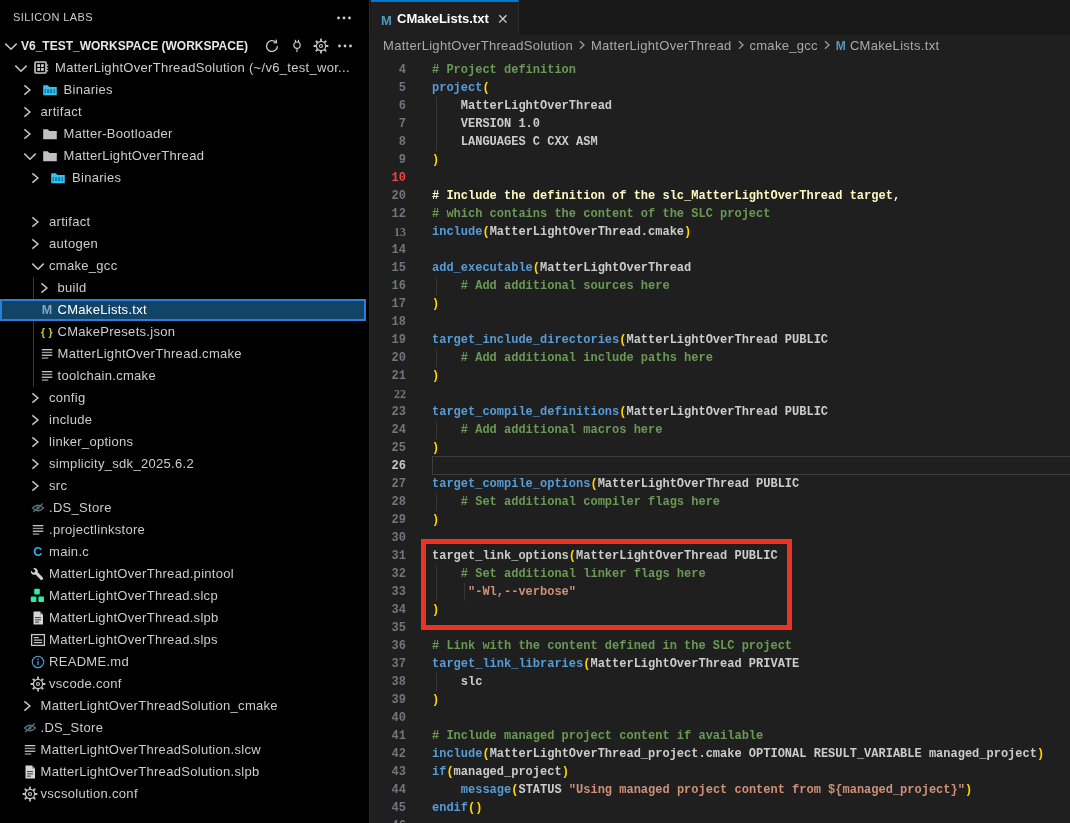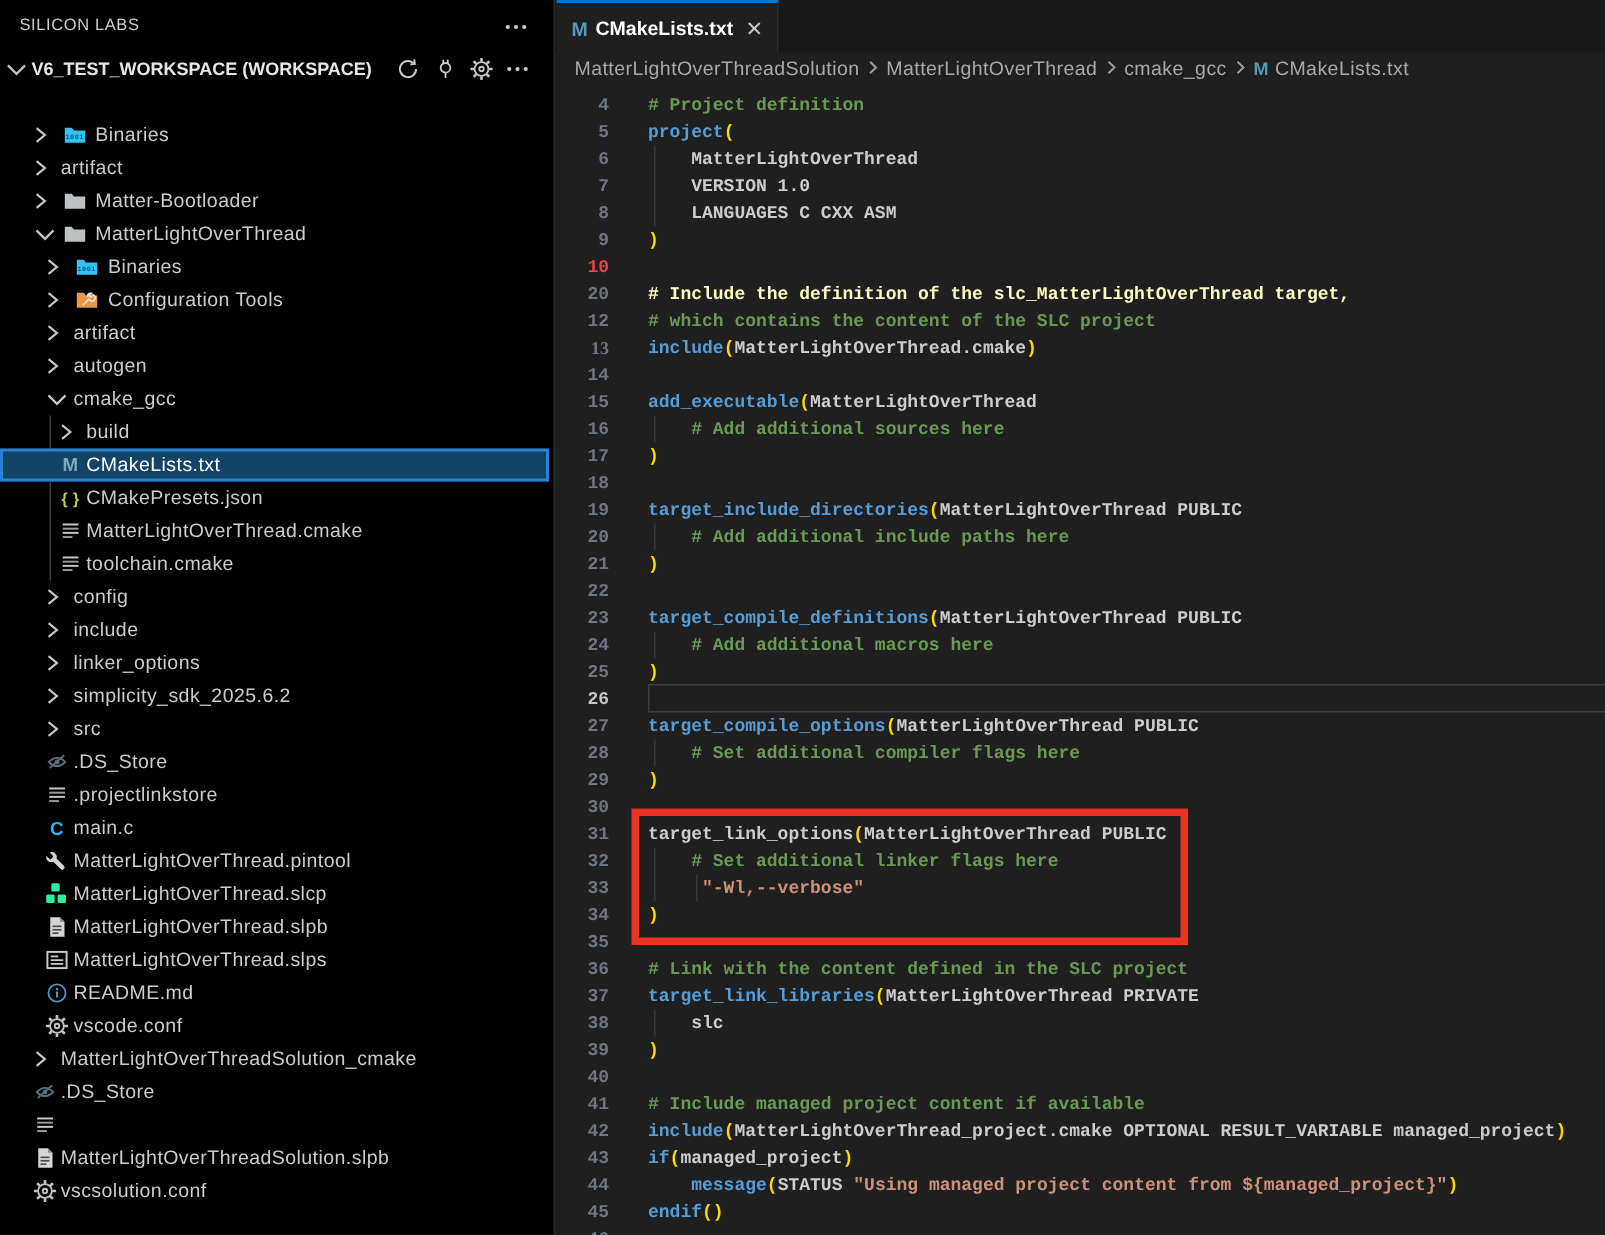--- a/index.html
+++ b/index.html
@@ -45,20 +45,36 @@
         </svg></span>
     <span style="position:absolute;left:337px;top:3px;"><svg width="16" height="16" viewBox="0 0 16 16" style="">
           <circle cx="2.5" cy="8" r="1.4" fill="#cccccc"></circle>
           <circle cx="8" cy="8" r="1.4" fill="#cccccc"></circle>
           <circle cx="13.5" cy="8" r="1.4" fill="#cccccc"></circle>
         </svg></span>
   </div>
   <div style="position:absolute;left:0;top:57px;width:370px;bottom:0;font-size:13px;color:#cccccc;">
   </div>
   <div style="position:absolute;left:33px;top:277px;width:1px;height:110px;background:#3b3b3b;"></div>
+  <div style="position:absolute;left:0;top:57px;width:370px;height:22px;font-size:13px;letter-spacing:0.3px;color:#cccccc;">
+      <span style="position:absolute;left:14px;top:4px;"><svg width="14" height="14" viewBox="0 0 14 14" style="">
+          <path d="M1.3 4.6 L7 10.2 L12.7 4.6" fill="none" stroke="#c5c5c5" stroke-width="1.5"></path>
+        </svg></span>
+      <span style="position:absolute;left:33px;top:3px;"><svg width="16" height="16" viewBox="0 0 16 16" style="">
+          <rect x="2" y="2" width="11" height="11" rx="1" fill="none" stroke="#c8c8c8" stroke-width="1.6"></rect>
+          <rect x="4.2" y="4.2" width="2.8" height="2.8" fill="#c8c8c8"></rect>
+          <rect x="8" y="4.2" width="2.8" height="2.8" fill="#c8c8c8"></rect>
+          <rect x="4.2" y="8" width="2.8" height="2.8" fill="#c8c8c8"></rect>
+          <rect x="8" y="8" width="2.8" height="2.8" fill="#c8c8c8"></rect>
+          <rect x="13.6" y="4.5" width="1.6" height="1.3" fill="#c8c8c8"></rect>
+          <rect x="13.6" y="7.3" width="1.6" height="1.3" fill="#c8c8c8"></rect>
+          <rect x="13.6" y="10.1" width="1.6" height="1.3" fill="#c8c8c8"></rect>
+        </svg></span>
+      <span style="position:absolute;left:55px;top:0;line-height:22px;white-space:pre;color:#cccccc;">MatterLightOverThreadSolution (~/v6_test_wor...</span>
+    </div>
     <div style="position:absolute;left:0;top:79px;width:370px;height:22px;font-size:13px;letter-spacing:0.3px;color:#cccccc;">
       <span style="position:absolute;left:22.5px;top:4px;"><svg width="14" height="14" viewBox="0 0 14 14" style="">
           <path d="M1.4 2.4 L6.9 7 L1.4 11.6" fill="none" stroke="#c5c5c5" stroke-width="1.5"></path>
         </svg></span>
       <span style="position:absolute;left:41.5px;top:3px;"><svg width="16" height="16" viewBox="0 0 16 16" style="">
           <path d="M1.2 3.2 h4.6 l1.5 1.8 h7.5 v8.2 h-13.6 z" fill="#33c3f0"></path>
           <text x="7.8" y="10.8" font-family="Liberation Mono, monospace" font-size="4.6" font-weight="bold" fill="#085a82" text-anchor="middle">1001</text>
         </svg></span>
       <span style="position:absolute;left:63.5px;top:0;line-height:22px;white-space:pre;color:#cccccc;">Binaries</span>
     </div>
@@ -88,30 +104,20 @@
     </div>
     <div style="position:absolute;left:0;top:167px;width:370px;height:22px;font-size:13px;letter-spacing:0.3px;color:#cccccc;">
       <span style="position:absolute;left:31px;top:4px;"><svg width="14" height="14" viewBox="0 0 14 14" style="">
           <path d="M1.4 2.4 L6.9 7 L1.4 11.6" fill="none" stroke="#c5c5c5" stroke-width="1.5"></path>
         </svg></span>
       <span style="position:absolute;left:50px;top:3px;"><svg width="16" height="16" viewBox="0 0 16 16" style="">
           <path d="M1.2 3.2 h4.6 l1.5 1.8 h7.5 v8.2 h-13.6 z" fill="#33c3f0"></path>
           <text x="7.8" y="10.8" font-family="Liberation Mono, monospace" font-size="4.6" font-weight="bold" fill="#085a82" text-anchor="middle">1001</text>
         </svg></span>
       <span style="position:absolute;left:72px;top:0;line-height:22px;white-space:pre;color:#cccccc;">Binaries</span>
-    </div>
-    <div style="position:absolute;left:0;top:189px;width:370px;height:22px;font-size:13px;letter-spacing:0.3px;color:#cccccc;">
-      <span style="position:absolute;left:31px;top:4px;"><svg width="14" height="14" viewBox="0 0 14 14" style="">
-          <path d="M1.4 2.4 L6.9 7 L1.4 11.6" fill="none" stroke="#c5c5c5" stroke-width="1.5"></path>
-        </svg></span>
-      <span style="position:absolute;left:50px;top:3px;"><svg width="16" height="16" viewBox="0 0 16 16" style="">
-          <path d="M1.2 3.2 h4.6 l1.5 1.8 h7.5 v8.2 h-13.6 z" fill="#e9974d"></path>
-          <path d="M5.2 11.4 l4.2-4.2 m0 0 a2.1 2.1 0 1 0 2.6-2.6 l-1.4 1.4 -1-1 1.4-1.4 a2.1 2.1 0 0 0-2.6 2.6" fill="none" stroke="#fbe3c9" stroke-width="1.1"></path>
-        </svg></span>
-      <span style="position:absolute;left:72px;top:0;line-height:22px;white-space:pre;color:#cccccc;">Configuration Tools</span>
     </div>
     <div style="position:absolute;left:0;top:211px;width:370px;height:22px;font-size:13px;letter-spacing:0.3px;color:#cccccc;">
       <span style="position:absolute;left:31px;top:4px;"><svg width="14" height="14" viewBox="0 0 14 14" style="">
           <path d="M1.4 2.4 L6.9 7 L1.4 11.6" fill="none" stroke="#c5c5c5" stroke-width="1.5"></path>
         </svg></span>
       <span style="position:absolute;left:49px;top:0;line-height:22px;white-space:pre;color:#cccccc;">artifact</span>
     </div>
     <div style="position:absolute;left:0;top:233px;width:370px;height:22px;font-size:13px;letter-spacing:0.3px;color:#cccccc;">
       <span style="position:absolute;left:31px;top:4px;"><svg width="14" height="14" viewBox="0 0 14 14" style="">
           <path d="M1.4 2.4 L6.9 7 L1.4 11.6" fill="none" stroke="#c5c5c5" stroke-width="1.5"></path>
@@ -288,20 +294,21 @@
         </svg></span>
       <span style="position:absolute;left:40.5px;top:0;line-height:22px;white-space:pre;color:#cccccc;">.DS_Store</span>
     </div>
     <div style="position:absolute;left:0;top:739px;width:370px;height:22px;font-size:13px;letter-spacing:0.3px;color:#cccccc;">
       <span style="position:absolute;left:21.5px;top:3px;"><svg width="16" height="16" viewBox="0 0 16 16" style="">
           <rect x="2.8" y="3" width="10.5" height="1.3" fill="#c8c8c8"></rect>
           <rect x="2.8" y="5.8" width="10.5" height="1.3" fill="#9a9a9a"></rect>
           <rect x="2.8" y="8.6" width="10.5" height="1.3" fill="#c8c8c8"></rect>
           <rect x="2.8" y="11.4" width="6.5" height="1.3" fill="#9a9a9a"></rect>
         </svg></span>
+      <span style="position:absolute;left:40.5px;top:0;line-height:22px;white-space:pre;color:#cccccc;">MatterLightOverThreadSolution.slcw</span>
     </div>
     <div style="position:absolute;left:0;top:761px;width:370px;height:22px;font-size:13px;letter-spacing:0.3px;color:#cccccc;">
       <span style="position:absolute;left:21.5px;top:3px;"><svg width="16" height="16" viewBox="0 0 16 16" style="">
           <path d="M3.5 1.5 h6.5 l3 3 v10 h-9.5 z" fill="#d6d6d6"></path>
           <path d="M10 1.5 l3 3 h-3 z" fill="#8a8a8a"></path>
           <rect x="5" y="7" width="6" height="1.1" fill="#4a4a4a"></rect>
           <rect x="5" y="9.3" width="6" height="1.1" fill="#4a4a4a"></rect>
           <rect x="5" y="11.6" width="4" height="1.1" fill="#4a4a4a"></rect>
         </svg></span>
       <span style="position:absolute;left:40.5px;top:0;line-height:22px;white-space:pre;color:#cccccc;">MatterLightOverThreadSolution.slpb</span>
@@ -379,21 +386,21 @@
     <div style="position:absolute;left:432px;top:277px;height:18px;line-height:18px;white-space:pre;"><span style="color:#6a9955">    # Add additional sources here</span></div>
     <div style="position:absolute;left:370px;top:295px;width:36px;height:18px;line-height:18px;text-align:right;color:#6e7681;">17</div>
     <div style="position:absolute;left:432px;top:295px;height:18px;line-height:18px;white-space:pre;"><span style="color:#ffd700">)</span></div>
     <div style="position:absolute;left:370px;top:313px;width:36px;height:18px;line-height:18px;text-align:right;color:#6e7681;">18</div>
     <div style="position:absolute;left:370px;top:331px;width:36px;height:18px;line-height:18px;text-align:right;color:#6e7681;">19</div>
     <div style="position:absolute;left:432px;top:331px;height:18px;line-height:18px;white-space:pre;"><span style="color:#569cd6">target_include_directories</span><span style="color:#ffd700">(</span><span style="color:#cccccc">MatterLightOverThread PUBLIC</span></div>
     <div style="position:absolute;left:370px;top:349px;width:36px;height:18px;line-height:18px;text-align:right;color:#6e7681;">20</div>
     <div style="position:absolute;left:432px;top:349px;height:18px;line-height:18px;white-space:pre;"><span style="color:#6a9955">    # Add additional include paths here</span></div>
     <div style="position:absolute;left:370px;top:367px;width:36px;height:18px;line-height:18px;text-align:right;color:#6e7681;">21</div>
     <div style="position:absolute;left:432px;top:367px;height:18px;line-height:18px;white-space:pre;"><span style="color:#ffd700">)</span></div>
-    <div style="position:absolute;left:370px;top:385px;width:36px;height:18px;line-height:18px;text-align:right;color:#6e7681;">22</div>
+    <div style="position:absolute;left:370px;top:385px;width:36px;height:18px;line-height:18px;text-align:right;color:#6e7681;font-family:Liberation Serif, serif;">22</div>
     <div style="position:absolute;left:370px;top:403px;width:36px;height:18px;line-height:18px;text-align:right;color:#6e7681;">23</div>
     <div style="position:absolute;left:432px;top:403px;height:18px;line-height:18px;white-space:pre;"><span style="color:#569cd6">target_compile_definitions</span><span style="color:#ffd700">(</span><span style="color:#cccccc">MatterLightOverThread PUBLIC</span></div>
     <div style="position:absolute;left:370px;top:421px;width:36px;height:18px;line-height:18px;text-align:right;color:#6e7681;">24</div>
     <div style="position:absolute;left:432px;top:421px;height:18px;line-height:18px;white-space:pre;"><span style="color:#6a9955">    # Add additional macros here</span></div>
     <div style="position:absolute;left:370px;top:439px;width:36px;height:18px;line-height:18px;text-align:right;color:#6e7681;">25</div>
     <div style="position:absolute;left:432px;top:439px;height:18px;line-height:18px;white-space:pre;"><span style="color:#ffd700">)</span></div>
     <div style="position:absolute;left:370px;top:457px;width:36px;height:18px;line-height:18px;text-align:right;color:#6e7681;color:#c6c6c6;">26</div>
     <div style="position:absolute;left:370px;top:475px;width:36px;height:18px;line-height:18px;text-align:right;color:#6e7681;">27</div>
     <div style="position:absolute;left:432px;top:475px;height:18px;line-height:18px;white-space:pre;"><span style="color:#569cd6">target_compile_options</span><span style="color:#ffd700">(</span><span style="color:#cccccc">MatterLightOverThread PUBLIC</span></div>
     <div style="position:absolute;left:370px;top:493px;width:36px;height:18px;line-height:18px;text-align:right;color:#6e7681;">28</div>

